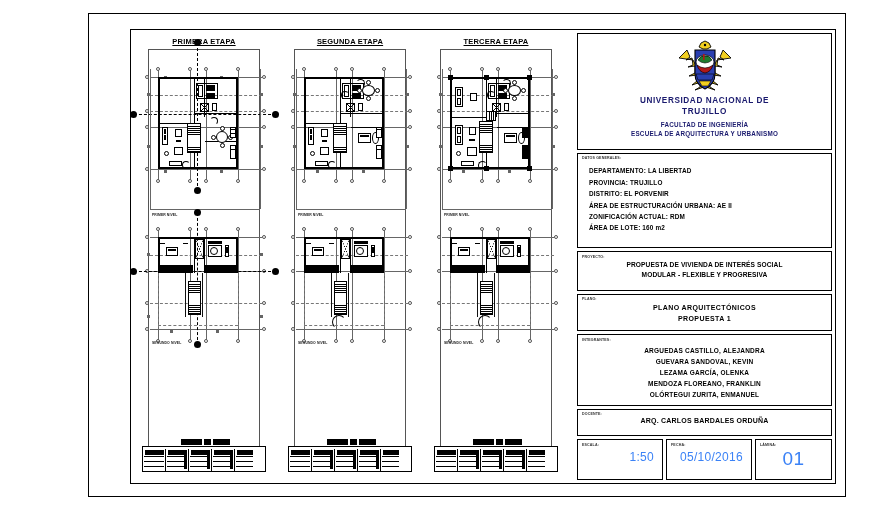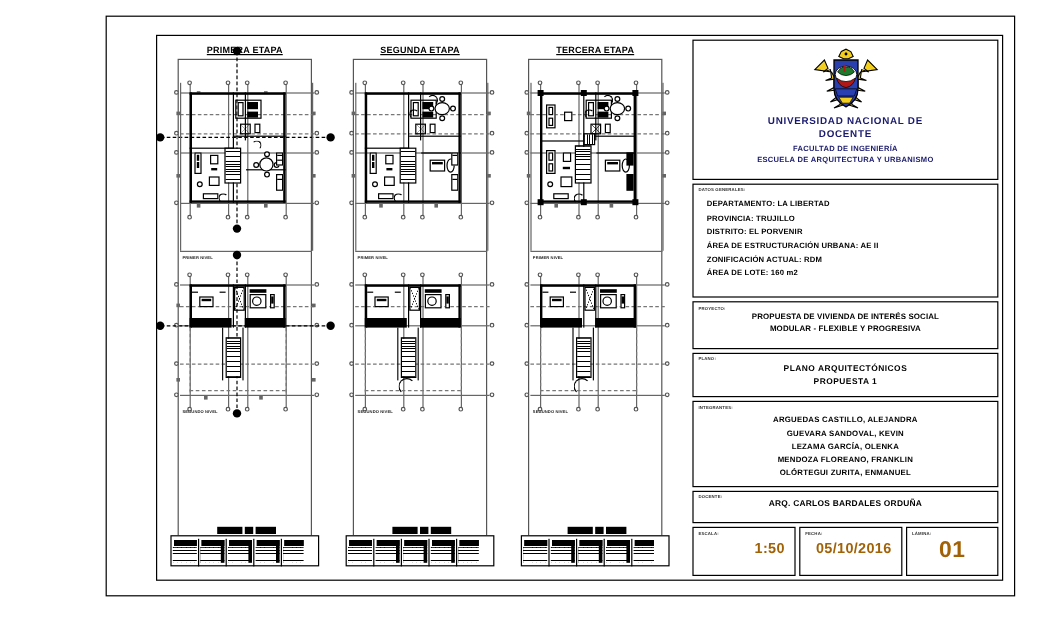--- a/index.html
+++ b/index.html
@@ -388,22 +388,22 @@
   #tb-footer {
     display: flex;
     gap: 3px;
     height: 41px;
   }
   #box-escala { flex: 0 0 86px; }
   #box-fecha  { flex: 0 0 86px; }
   #box-lamina { flex: 1 1 auto; }
   .footer-val {
     font-size: 12px;
-    font-weight: bold;
-    color: #a16207;
+    font-weight: normal;
+    color: #3b82f6;
     text-align: right;
     padding: 3px 8px 0 0;
     letter-spacing: 0.3px;
   }
   .footer-val.lamina {
     font-size: 19px;
     text-align: center;
     padding: 1px 0 0 0;
     letter-spacing: 0.5px;
   }
@@ -1013,21 +1013,21 @@
         <ellipse cx="28" cy="22" rx="9" ry="7" fill="#ffffff" stroke="#000" stroke-width="0.7"></ellipse>
         <path d="M21 20 q3 -5 7 -4 q4 -1 7 4 q-3 3 -7 3 q-4 0 -7 -3 Z" fill="#1f7a2e" stroke="#000" stroke-width="0.6"></path>
         <path d="M20 25 q8 6 16 0 q-2 7 -8 8 q-6 -1 -8 -8 Z" fill="#b01818" stroke="#000" stroke-width="0.6"></path>
         <rect x="26" y="14" width="1.6" height="6" fill="#b01818"></rect>
         <path d="M19 34 L37 34 L35 40 L21 40 Z" fill="#2a3fb0" stroke="#000" stroke-width="0.6"></path>
         <path d="M22 41 L34 41 L31 46 L25 46 Z" fill="#f2cf1f" stroke="#000" stroke-width="0.6"></path>
       </svg>
     </div>
     <div id="uni-name">
       <span>UNIVERSIDAD NACIONAL DE</span><br>
-      <span>DOCENTE</span>
+      <span>TRUJILLO</span>
     </div>
     <div id="uni-faculty">FACULTAD DE INGENIERÍA</div>
     <div id="uni-school">ESCUELA DE ARQUITECTURA Y  URBANISMO</div>
   </div>
 
   <div class="tb-box" id="box-datos">
     <div class="tb-caption">DATOS GENERALES:</div>
     <div class="tb-body" style="padding-top:5px;">
       <div class="datos-line">DEPARTAMENTO: LA LIBERTAD</div>
       <div class="datos-line">PROVINCIA: TRUJILLO</div>

